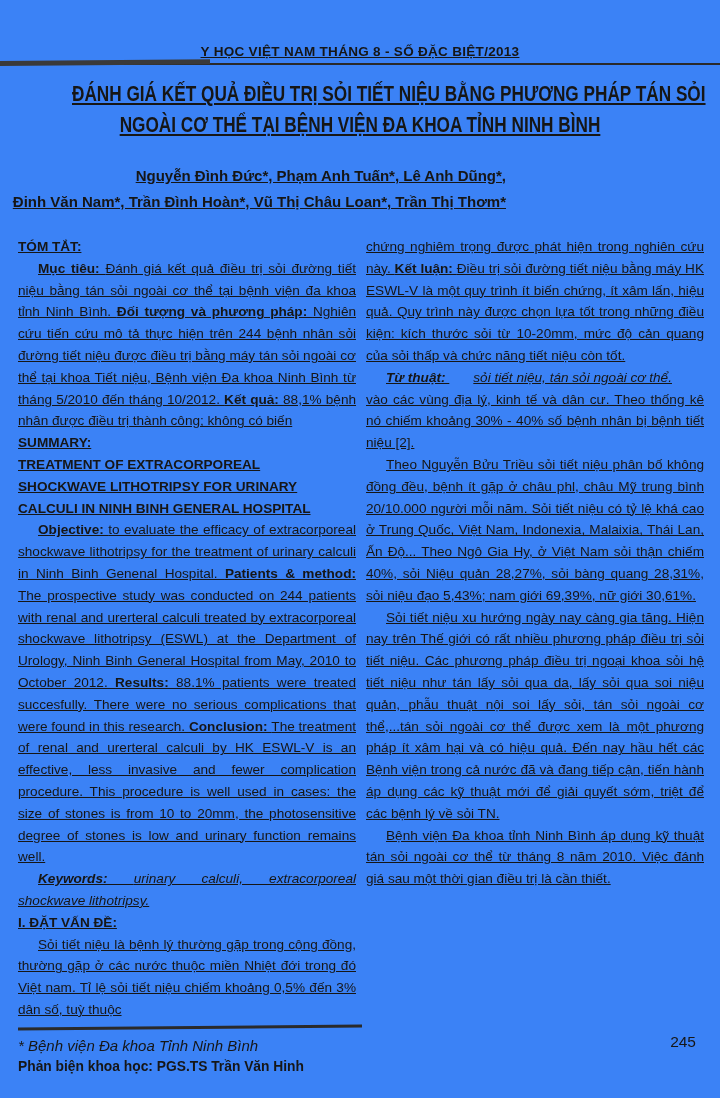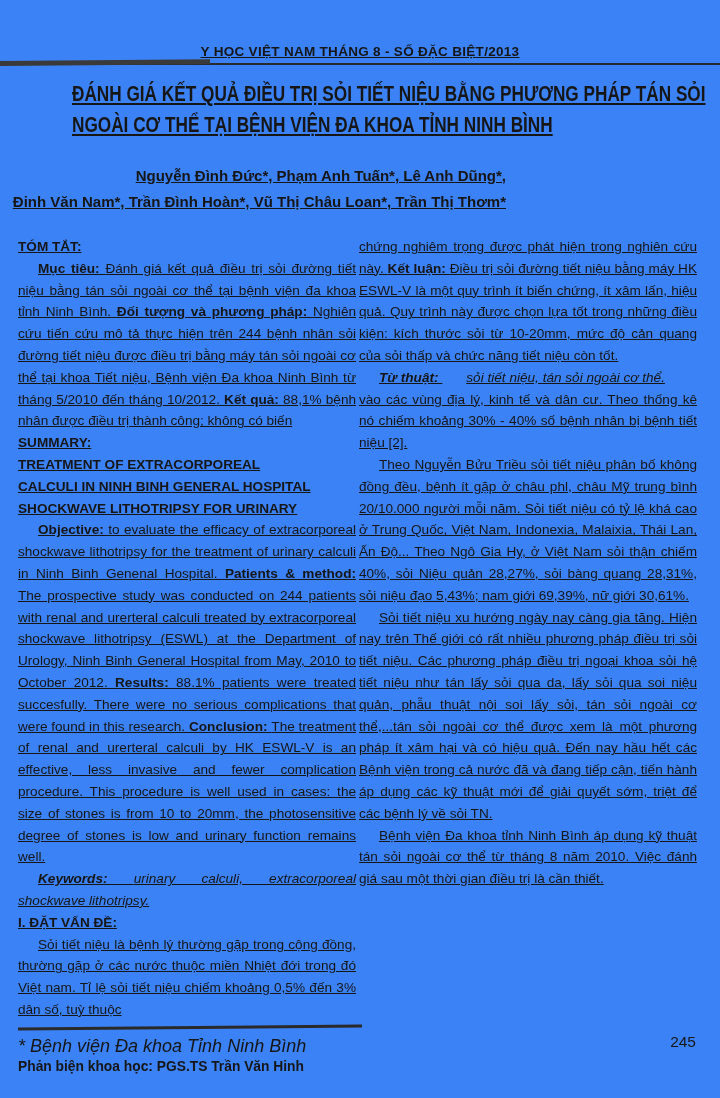--- a/index.html
+++ b/index.html
@@ -18,51 +18,51 @@
     text-align: center;
     font-weight: 700;
     font-size: 13.5px;
     letter-spacing: 0.3px;
   }
   .head-rule { position: relative; height: 6px; margin-top: 2px; }
   .head-rule .thin  { position:absolute; left:0; right:0; top:2px; height:2px; background:#2a2a2a; }
   .head-rule .thick { position:absolute; left:0; width:210px; top:0; height:5px; background:#3a3a3a; transform: rotate(-0.45deg); transform-origin:left center; }
   .article-title {
     margin-top: 12px;
-    text-align: left;
+    text-align: center;
     font-weight: 700;
     font-size: 21.5px;
     line-height: 31px;
   }
   .title-line { transform: scaleX(0.80); transform-origin: 50% 50%; white-space: nowrap; }
   .authors {
     margin-top: 22px;
     margin-left: 0;
     width: 506px;
     text-align: right;
     font-weight: 700;
     font-size: 15px;
     line-height: 26px;
   }
-  .columns { display: flex; gap: 3px; margin: 21px 16px 0 18px; }
+  .columns { display: flex; gap: 10px; margin: 21px 16px 0 18px; }
   .col {
     width: 338px;
     font-size: 13.6px;
     line-height: 21.8px;
     text-align: justify;
   }
   .col p { margin: 0; }
   .indent { text-indent: 20px; }
   .h-bold { font-weight: 700; }
   .eng-title { font-weight: 700; text-align: left; text-indent: 0; }
   .sec-head { margin-top: 14px; }
   .rc-offset { margin-top: 22px; }
   .footnote { position: absolute; left: 18px; top: 1026px; width: 344px; }
   .fn-rule { height: 2.5px; background: #2a2a2a; transform: rotate(-0.5deg); margin-bottom: 7px; }
-  .fn-aff { font-style: italic; font-size: 18px; line-height: 20px; }
+  .fn-aff { font-style: italic; font-size: 15px; line-height: 20px; }
   .fn-rev { font-weight: 700; font-size: 13.8px; line-height: 21px; }
   .pagenum { position: absolute; top: 1033px; right: 24px; font-size: 15.5px; }
 </style>
 </head>
 <body>
 
 <div class="page">
 
   <div class="running-head">Y HỌC VIỆT NAM THÁNG 8 - SỐ ĐẶC BIỆT/2013</div>
 
@@ -82,22 +82,22 @@
   </div>
 
   <div class="columns">
 
     <div class="col">
       <p class="h-bold">TÓM TẮT:</p>
       <p class="indent"><span style="font-weight: 700;">Mục tiêu: </span><span>Đánh giá kết quả điều trị sỏi đường tiết niệu bằng tán sỏi ngoài cơ thể tại bệnh viện đa khoa tỉnh Ninh Bình. </span><span style="font-weight: 700;">Đối tượng và phương pháp: </span><span>Nghiên cứu tiến cứu mô tả thực hiện trên 244 bệnh nhân sỏi đường tiết niệu được điều trị bằng máy tán sỏi ngoài cơ thể tại khoa Tiết niệu, Bệnh viện Đa khoa Ninh Bình từ tháng 5/2010 đến tháng 10/2012. </span><span style="font-weight: 700;">Kết quả: </span><span>88,1% bệnh nhân được điều trị thành công; không có biến</span></p>
       <p class="h-bold">SUMMARY:</p>
       <div class="eng-title">
         <div>TREATMENT OF EXTRACORPOREAL</div>
+        <div>SHOCKWAVE LITHOTRIPSY FOR URINARY</div>
         <div>CALCULI IN NINH BINH GENERAL HOSPITAL</div>
-        <div>SHOCKWAVE LITHOTRIPSY FOR URINARY</div>
       </div>
       <p class="indent"><span style="font-weight: 700;">Objective: </span><span>to evaluate the efficacy of extracorporeal shockwave lithotripsy for the treatment of urinary calculi in Ninh Binh Genenal Hospital. </span><span style="font-weight: 700;">Patients &amp; method: </span><span>The prospective study was conducted on 244 patients with renal and urerteral calculi treated by extracorporeal shockwave lithotripsy (ESWL) at the Department of Urology, Ninh Binh General Hospital from May, 2010 to October 2012. </span><span style="font-weight: 700;">Results: </span><span>88.1% patients were treated succesfully. There were no serious complications that were found in this research. </span><span style="font-weight: 700;">Conclusion: </span><span>The treatment of renal and urerteral calculi by HK ESWL-V is an effective, less invasive and fewer complication procedure. This procedure is well used in cases: the size of stones is from 10 to 20mm, the photosensitive degree of stones is low and urinary function remains well.</span></p>
       <p class="indent"><span style="font-weight: 700; font-style: italic;">Keywords: </span><span style="font-style: italic;">urinary calculi, extracorporeal shockwave lithotripsy.</span></p>
       <p class="h-bold sec-head">I. ĐẶT VẤN ĐỀ:</p>
       <p class="indent">Sỏi tiết niệu là bệnh lý thường gặp trong cộng đồng, thường gặp ở các nước thuộc miền Nhiệt đới trong đó Việt nam. Tỉ lệ sỏi tiết niệu chiếm khoảng 0,5% đến 3% dân số, tuỳ thuộc</p>
     </div>
 
     <div class="col">
       <p class="rc-offset"><span>chứng nghiêm trọng được phát hiện trong nghiên cứu này. </span><span style="font-weight: 700;">Kết luận: </span><span>Điều trị sỏi đường tiết niệu bằng máy HK ESWL-V là một quy trình ít biến chứng, ít xâm lấn, hiệu quả. Quy trình này được chọn lựa tốt trong những điều kiện: kích thước sỏi từ 10-20mm, mức độ cản quang của sỏi thấp và chức năng tiết niệu còn tốt.</span></p>
       <p class="indent"><span style="font-weight: 700; font-style: italic;">Từ thuật: </span><span style="font-style: italic; margin-left: 24px;">sỏi tiết niệu, tán sỏi ngoài cơ thể.</span></p>

